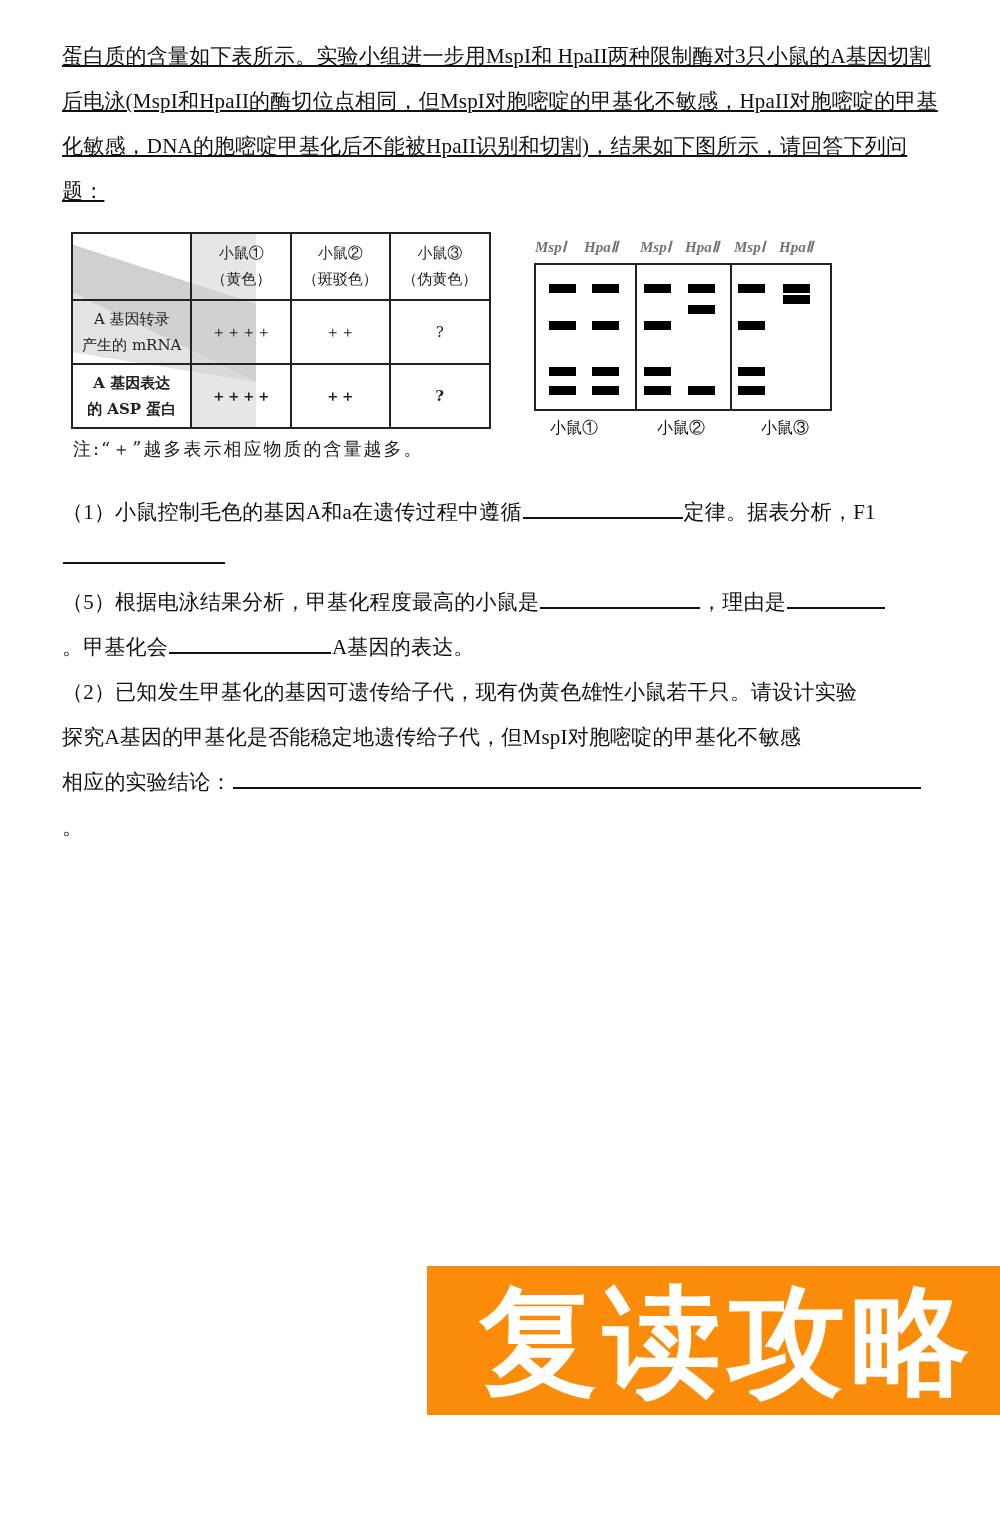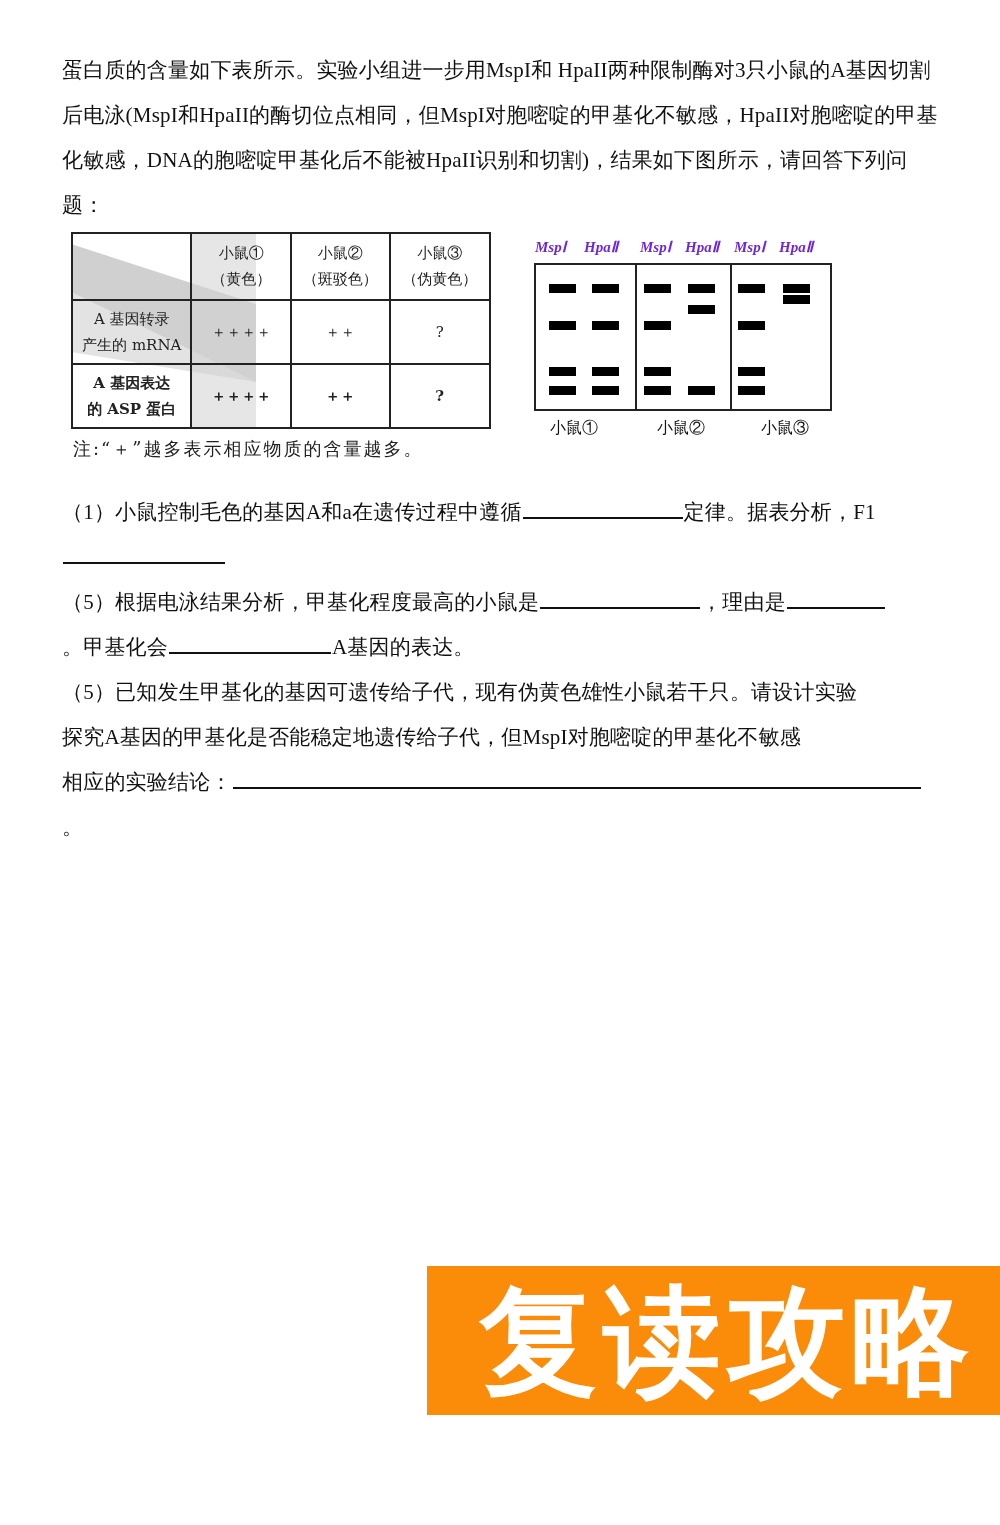--- a/index.html
+++ b/index.html
@@ -1,33 +1,33 @@
 <!DOCTYPE html>
 <html><head>
 <meta charset="utf-8">
 <style>
   html, body { margin:0; padding:0; background:#ffffff; }
   body { width:1000px; height:1525px; position:relative; overflow:hidden;
          font-family: "Liberation Serif", "DejaVu Serif", serif; color:#111; }
   .para { position:absolute; left:62px; width:876px; font-size:21px; line-height:45px; letter-spacing:0.2px; }
-  .p-intro { top:48px; }
+  .p-intro { top:34px;text-decoration:underline; }
   .blank { display:inline-block; border-bottom:2px solid #111; height:22px; vertical-align:baseline; margin:0 1px; }
 
   
   .tbl-wrap { position:absolute; left:71px; top:232px; width:420px; height:197px; }
   .shade { position:absolute; left:0; top:0; width:420px; height:197px; pointer-events:none; }
   table.data { position:absolute; left:0; top:0; border-collapse:collapse; width:420px; height:197px;
                font-family:"DejaVu Serif", serif; font-size:15px; }
   table.data td { border:2px solid #222; text-align:center; vertical-align:middle; padding:0; line-height:26px; color:#222; }
   .c0 { width:119px; } .c1 { width:99px; } .c2 { width:98px; } .c3 { width:100px; }
   .r0 { height:66px; } .r1 { height:64px; } .r2 { height:63px;font-weight:bold; }
   .note { position:absolute; left:73px; top:437px; font-family:"DejaVu Serif", serif; font-size:18px; letter-spacing:2px; color:#222; }
 
   
-  .gel-head { position:absolute; top:238px; font-family:"Liberation Serif", serif; font-style:italic; font-weight:bold; font-size:15px; color:#6d28d9; }
+  .gel-head { position:absolute; top:238px; font-family:"Liberation Serif", serif; font-style:italic; font-weight:bold; font-size:15px; color:#737373; }
   .gel { position:absolute; left:534px; top:263px; width:298px; height:148px; border:2px solid #222; box-sizing:border-box; }
   .gel .div { position:absolute; top:0; width:2px; height:100%; background:#222; }
   .band { position:absolute; width:27px; height:9px; background:#000; }
   .gel-lbl { position:absolute; top:418px; font-size:16px; font-family:"DejaVu Serif", serif; color:#111; }
 
   
   .banner { position:absolute; left:427px; top:1266px; width:573px; height:149px; background:#fb8c0a;
             display:flex; align-items:center; justify-content:center; }
   .banner span { color:#ffffff; font-family:"DejaVu Sans", sans-serif; font-weight:bold; font-size:118px; letter-spacing:6px; line-height:1;margin-left:28px; }
 </style>
@@ -125,21 +125,21 @@
   <span>（1）小鼠控制毛色的基因A和a在遗传过程中遵循</span><span class="blank" style="width:160px;"></span><span>定律。据表分析，F1</span><br>
   <span class="blank" style="width:162px;"></span>
 </div>
 
 <div class="para" style="top:580px;">
   <span>（5）根据电泳结果分析，甲基化程度最高的小鼠是</span><span class="blank" style="width:160px;"></span><span>，理由是</span><span class="blank" style="width:98px;"></span><br>
   <span>。甲基化会</span><span class="blank" style="width:162px;"></span><span>A基因的表达。</span>
 </div>
 
 <div class="para" style="top:670px;">
-  <span>（5）已知发生甲基化的基因可遗传给子代，现有伪黄色雄性小鼠若干只。请设计实验</span><br>
+  <span>（2）已知发生甲基化的基因可遗传给子代，现有伪黄色雄性小鼠若干只。请设计实验</span><br>
   <span>探究A基因的甲基化是否能稳定地遗传给子代，但MspI对胞嘧啶的甲基化不敏感</span><br>
   <span>相应的实验结论：</span><span class="blank" style="width:688px;"></span><br>
   <span>。</span>
 </div>
 
 <div class="banner">
   <span>复读攻略</span>
 </div>
 
 </body></html>

